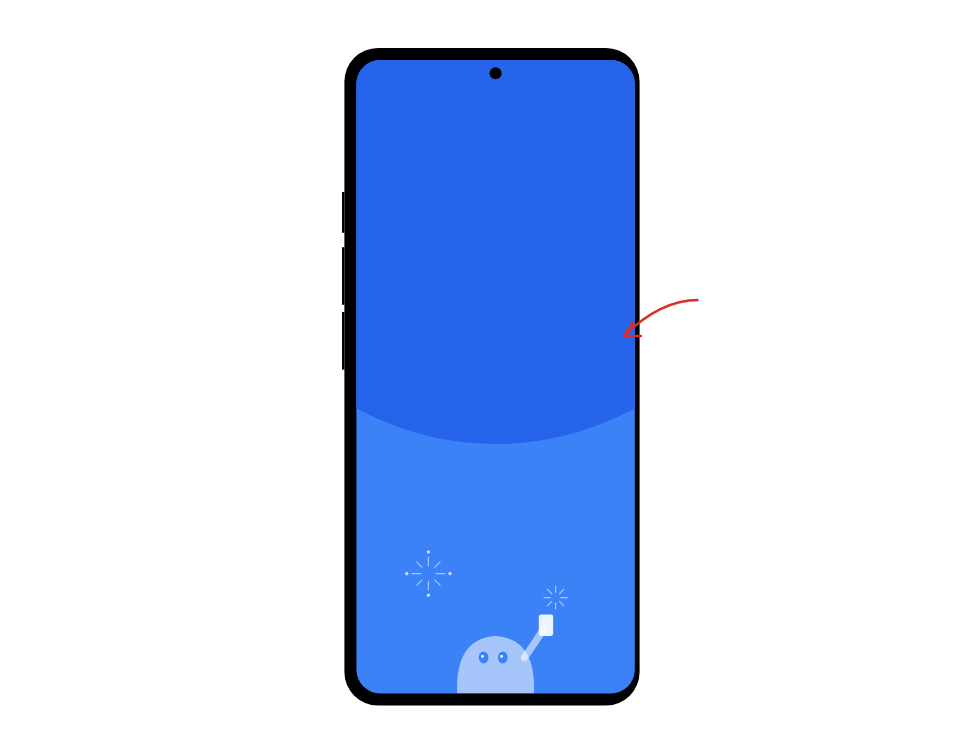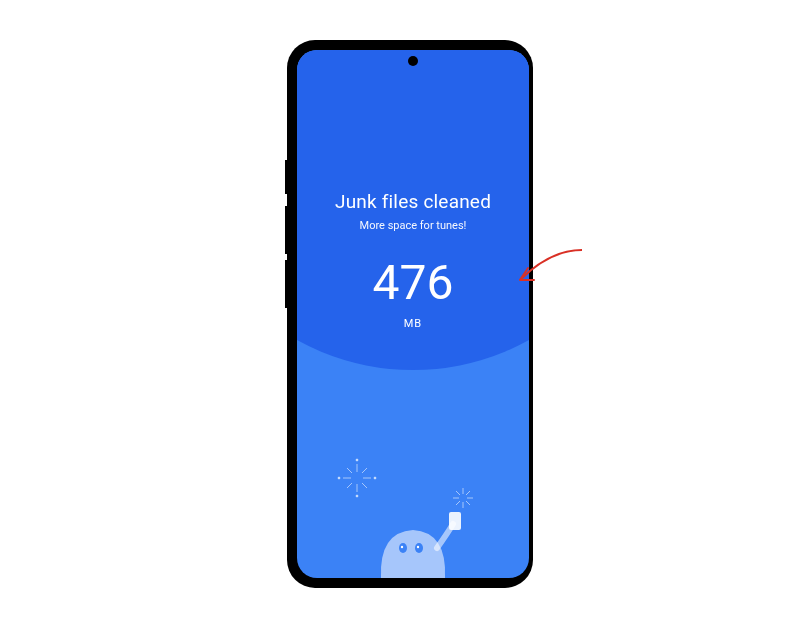--- a/index.html
+++ b/index.html
@@ -118,26 +118,20 @@
 
 <div class="phone-frame">
   <div class="side-button b1"></div>
   <div class="side-button b2"></div>
   <div class="side-button b3"></div>
 
   <div class="screen">
     <div class="camera-notch"></div>
     <div class="big-circle"></div>
 
-    <div class="content">
-      <div class="title">Junk files cleaned</div>
-      <div class="subtitle">More space for tunes!</div>
-      <div class="amount">476</div>
-      <div class="unit">MB</div>
-    </div>
 
     <div class="character-area">
       <svg width="232" height="140" viewBox="0 0 232 140">
 
         <g stroke="rgba(255,255,255,0.55)" stroke-width="1" fill="none">
           <g transform="translate(60,40)">
             <line x1="0" y1="-14" x2="0" y2="-6"></line>
             <line x1="0" y1="14" x2="0" y2="6"></line>
             <line x1="-14" y1="0" x2="-6" y2="0"></line>
             <line x1="14" y1="0" x2="6" y2="0"></line>

